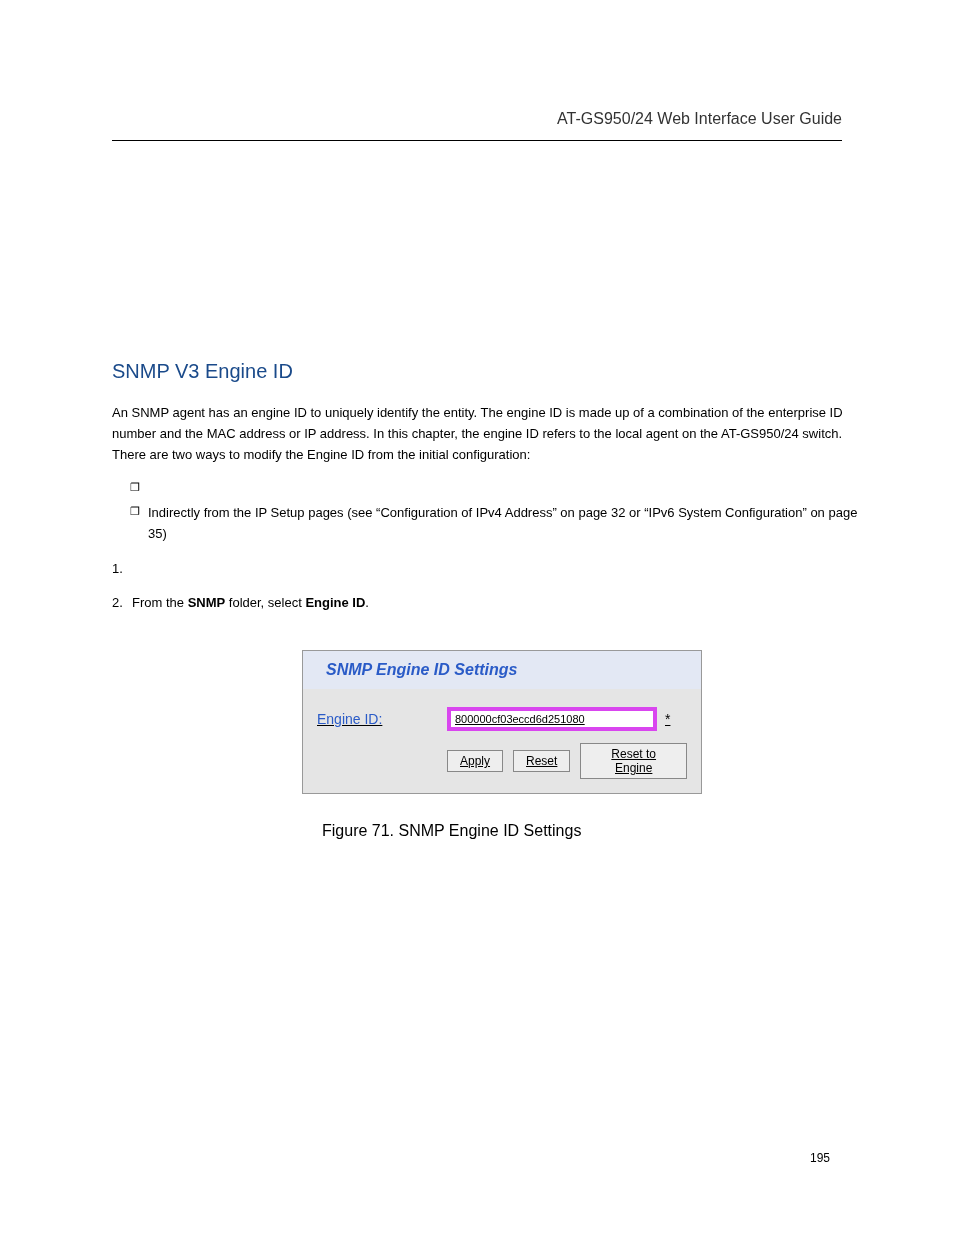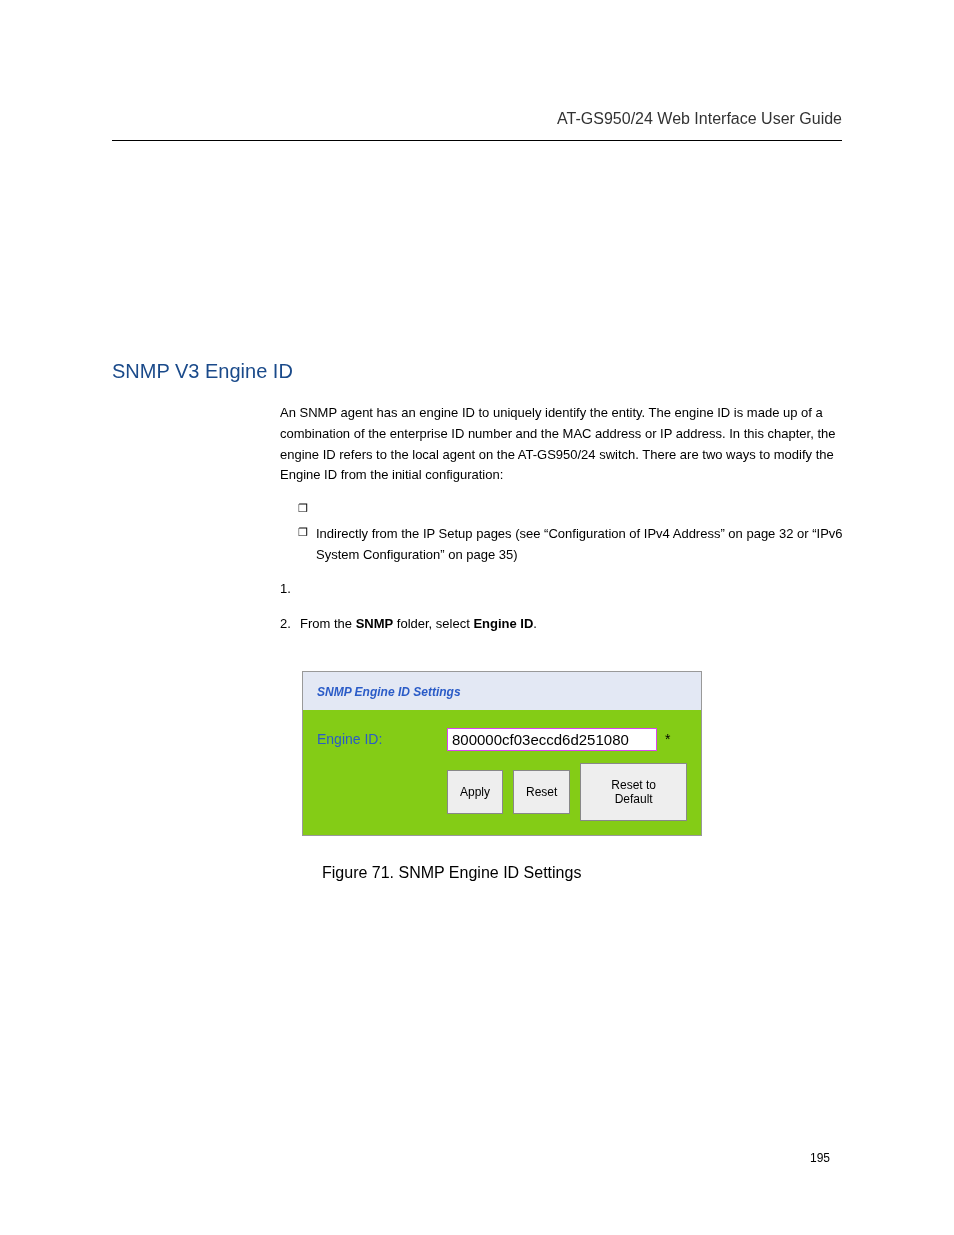--- a/index.html
+++ b/index.html
@@ -31,21 +31,20 @@
     left: 112px;
     right: 96px;
   }
   .section-title {
     font-size: 20px;
     font-weight: normal;
     color: #1a4a8a;
     margin-bottom: 20px;
   }
   .section-block {
-    margin-left: 168px;
   }
   .para {
     font-size: 13px;
     line-height: 1.6;
     margin-bottom: 14px;
   }
   .bullets {
     margin-left: 18px;
     margin-bottom: 14px;
   }
@@ -81,59 +80,61 @@
     background: #f7f7f7;
   }
   .fig-title-bar {
     background: #e3e8f4;
     padding: 10px 14px;
   }
   .fig-title {
     color: #2a5bc7;
     font-weight: bold;
     font-style: italic;
-    font-size: 12px;
+    font-size: 16px;
+    margin-left: 9px;
   }
   .fig-body {
     padding: 18px 14px 14px;
-    background: #84cc16;
+    background: #e5e5e5;
+    text-decoration: underline;
   }
   .fig-row1 {
     display: flex;
     align-items: center;
     margin-bottom: 12px;
   }
   .fig-label {
     color: #2a5bc7;
     font-size: 14px;
     width: 130px;
     flex: 0 0 130px;
   }
   .fig-input {
     font-family: Arial, sans-serif;
-    font-size: 15px;
+    font-size: 11px;
     padding: 2px 4px;
     width: 210px;
-    border: 1px solid #d946ef;
+    border: 4px solid #d946ef;
     background: #fff;
   }
   .fig-asterisk {
     margin-left: 8px;
     font-size: 14px;
   }
   .fig-row2 {
     display: flex;
     align-items: center;
     gap: 10px;
     padding-left: 130px;
   }
   .fig-button {
     font-family: Arial, sans-serif;
     font-size: 12px;
-    padding: 14px 12px;
+    padding: 3px 12px;
     background: #eee;
     border: 1px solid #888;
     cursor: pointer;
   }
   .fig-caption {
     font-size: 16px;
     margin-top: 28px;
     margin-left: 20px;
   }
   .page-num {
@@ -186,21 +187,21 @@
       </div>
       <div class="fig-body">
         <div class="fig-row1">
           <span class="fig-label">Engine ID:</span>
           <input class="fig-input" type="text" value="800000cf03eccd6d251080" style="">
           <span class="fig-asterisk">*</span>
         </div>
         <div class="fig-row2">
           <button class="fig-button">Apply</button>
           <button class="fig-button">Reset</button>
-          <button class="fig-button">Reset to Default</button>
+          <button class="fig-button">Reset to Engine</button>
         </div>
       </div>
     </div>
     <p class="fig-caption">Figure 71. SNMP Engine ID Settings</p>
   </div>
 </div>
 
 <div class="page-num">195</div>
 
 </body></html>

